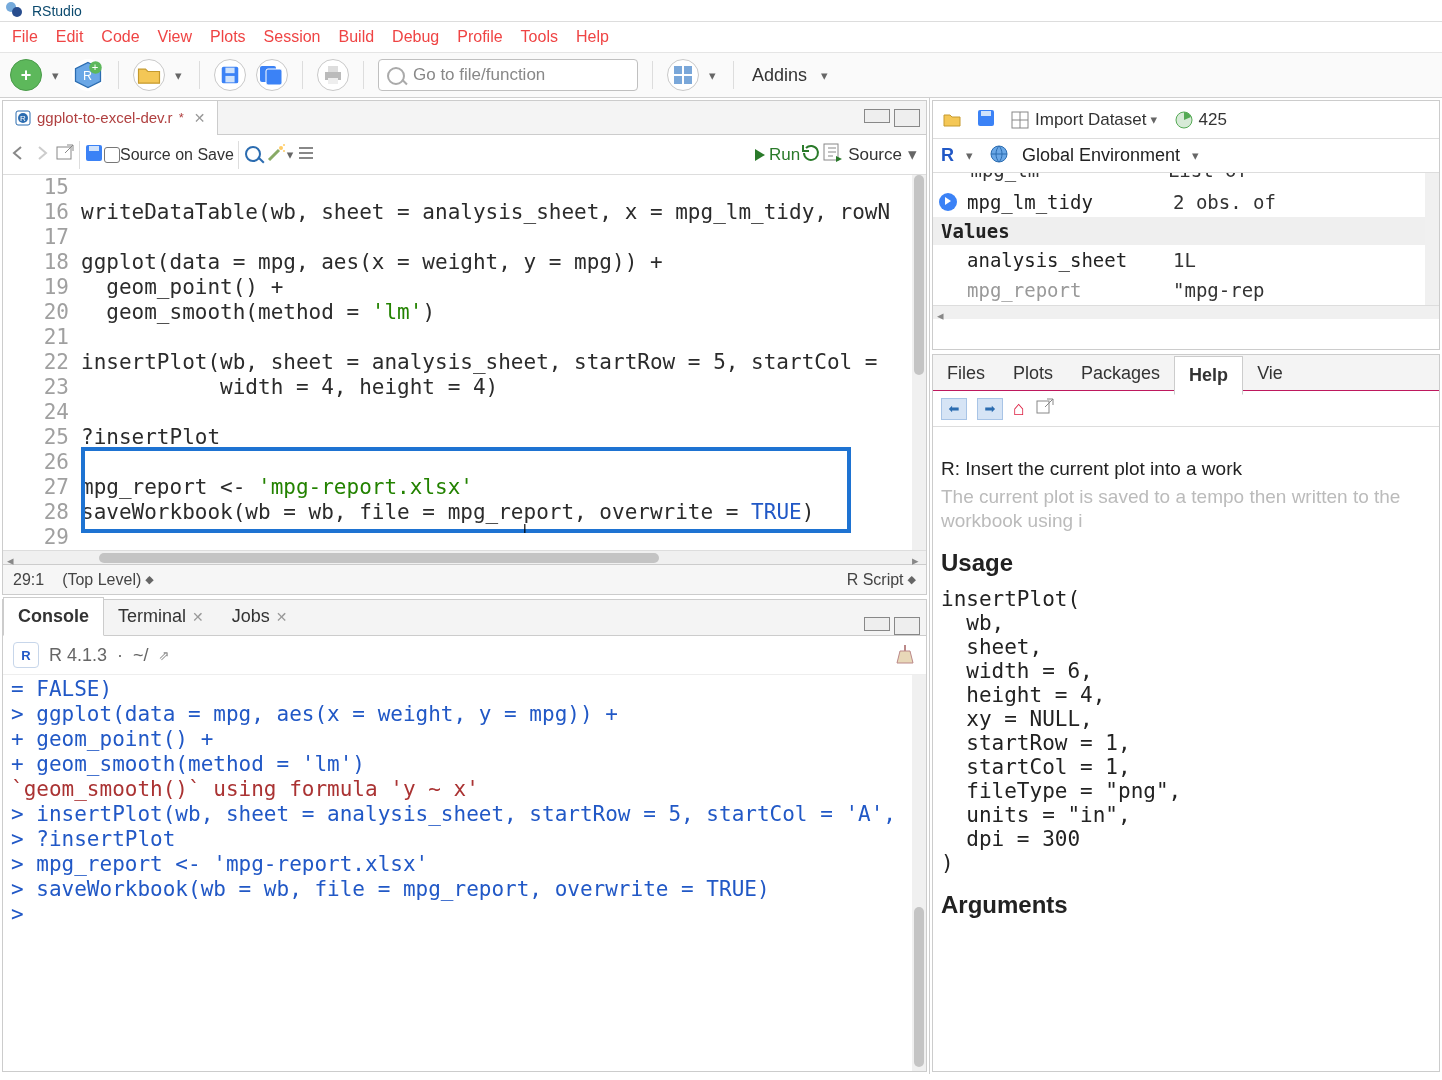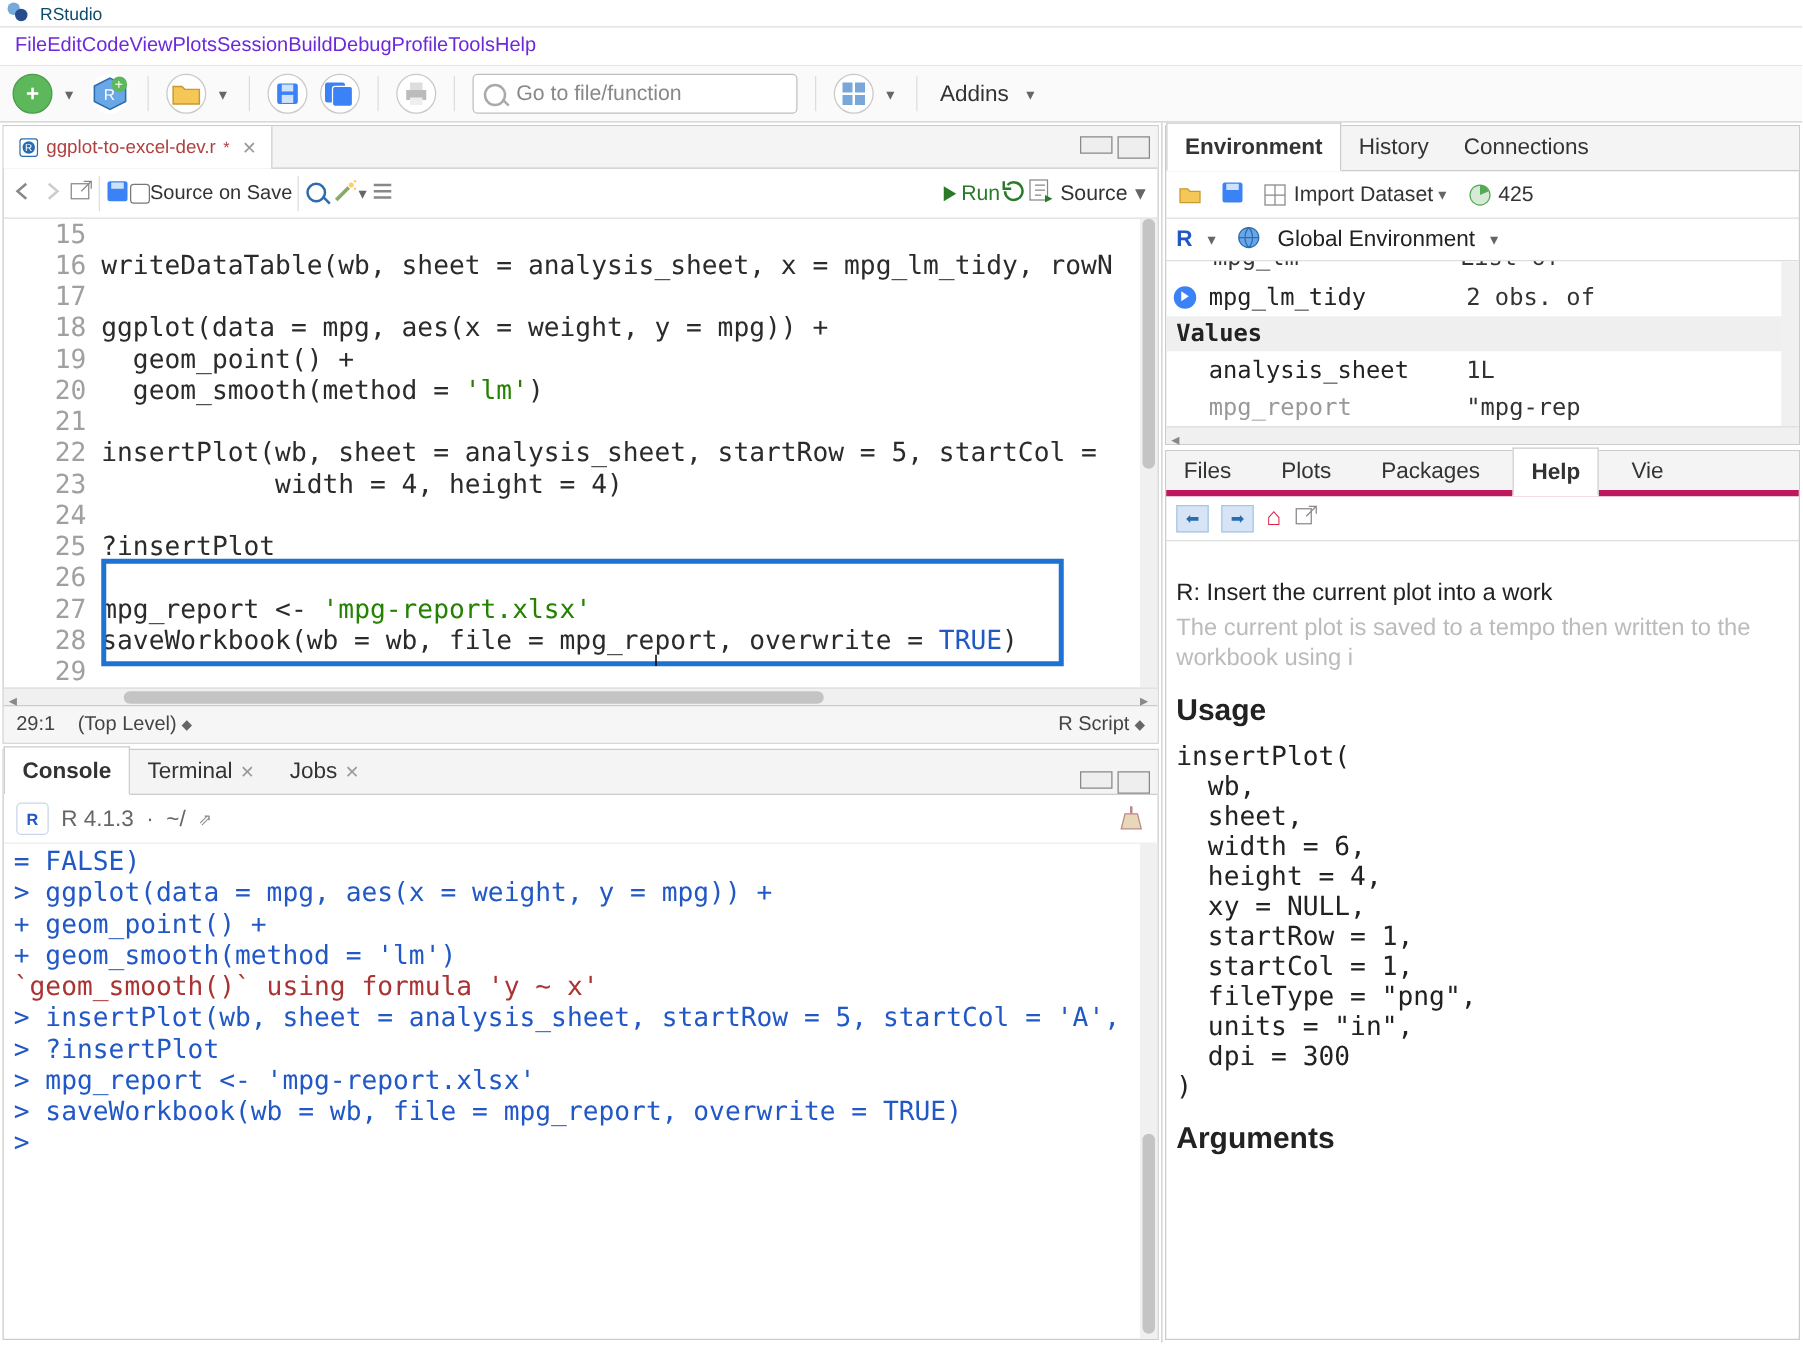--- a/index.html
+++ b/index.html
@@ -20,21 +20,21 @@
     width: 18px; height: 18px; margin-right: 8px; position: relative;
   }
   .titlebar .rballs::before, .titlebar .rballs::after {
     content: ""; position: absolute; width: 10px; height: 10px; border-radius: 50%;
   }
   .titlebar .rballs::before { background: #75aadb; left: 0; top: 0; }
   .titlebar .rballs::after  { background: #284d8e; left: 6px; top: 5px; }
   .titlebar .apptitle { font-size: 14px; color: #0c4a6e; }
 
   
-  .menubar { display: flex; padding: 6px 12px; font-size: 16px; color: #6d28d9; border-bottom: 1px solid #e5e5e5; }
+  .menubar { display: flex; gap: 18px; padding: 6px 12px; font-size: 16px; color: #ef4444; border-bottom: 1px solid #e5e5e5; }
   .menubar span { cursor: default; }
 
   
   .maintoolbar {
     display: flex; align-items: center; gap: 10px; padding: 6px 10px; border-bottom: 1px solid #d0d0d0;
     background: #fafafa;
   }
   .tbtn {
     width: 32px; height: 32px; border-radius: 16px; display:flex; align-items:center; justify-content:center;
     background:#fff; border:1px solid #c9c9c9;
@@ -160,21 +160,21 @@
   .env-row .val{ flex:1; color:#333;}
   .env-section{ background:#efefef; font-weight:bold; padding:3px 8px;}
   .env-faded { color:#999; }
   .env-cut { position:absolute; top:-14px; left:26px; font-size:19px; color:#333;}
   .vscroll-env{position:absolute; right:0; top:0; width:14px; height:100%; background:#f0f0f0;}
   .hscroll-env{height:14px; background:#f0f0f0; border-top:1px solid #ddd; position:relative;}
   .hscroll-env .arrow{position:absolute; top:2px; width:10px; height:10px; color:#888;}
   .hscroll-env .arrow.left{left:4px;}
 
   .help-pane{ flex:1; display:flex; flex-direction:column;}
-  .help-tabs{ display:flex; align-items:center; height:36px; border-bottom:5px solid #be185d; background:#f4f4f4;gap:12px;}
+  .help-tabs{ display:flex; align-items:flex-start; height:36px; border-bottom:1px solid #be185d; background:#f4f4f4;}
   .help-tool{ display:flex; align-items:center; gap:10px; padding:6px 8px; border-bottom:1px solid #ddd;}
   .help-tool .navarr{ width:26px; height:22px; background:#d6e4f5; border:1px solid #a8c4e6; display:flex; align-items:center; justify-content:center; color:#2b6cb0;}
   .help-tool .home{ color:#d24; font-size:20px;}
   .help-tool .popout svg{width:20px;height:20px;}
   .help-body{ flex:1; padding:4px 8px; font-size:19px; line-height:24px; overflow:hidden;margin-top:26px;}
   .usage-h{ font-weight:bold; font-size:24px; margin:18px 0 12px;}
   .args-h{ font-weight:bold; font-size:24px; margin:18px 0 12px;}
   .codeblock{ font-family:"Lucida Console",Consolas,monospace; white-space:pre; font-size:21px; line-height:24px;}
   .cutoff{ color:#bbb; filter:blur(0.3px); }
 </style>
@@ -411,25 +411,20 @@
           <div class="vscroll-cons">
             <div class="thumb"></div>
           </div>
       </div>
     </div>
   </div>
 
   <div class="rightcol">
 
     <div class="pane" style="flex:0 0 250px">
-      <div class="rtabs-top">
-        <div class="rtab active">Environment</div>
-        <div class="rtab">History</div>
-        <div class="rtab">Connections</div>
-      </div>
       <div class="env-tool">
         <span><svg viewBox="0 0 22 22">
               <path d="M3 8h6l2 2h8v9H3z" fill="#f4c756" stroke="#c59a2e"></path>
             </svg></span>
         <span><svg viewBox="0 0 22 22">
               <rect x="3" y="3" width="16" height="16" rx="2" fill="#3b82f6"></rect>
               <rect x="6" y="4" width="10" height="5" fill="#cfe2fb"></rect>
             </svg></span>
         <span style="display:flex;align-items:center;gap:4px">
           <svg viewBox="0 0 22 22">

